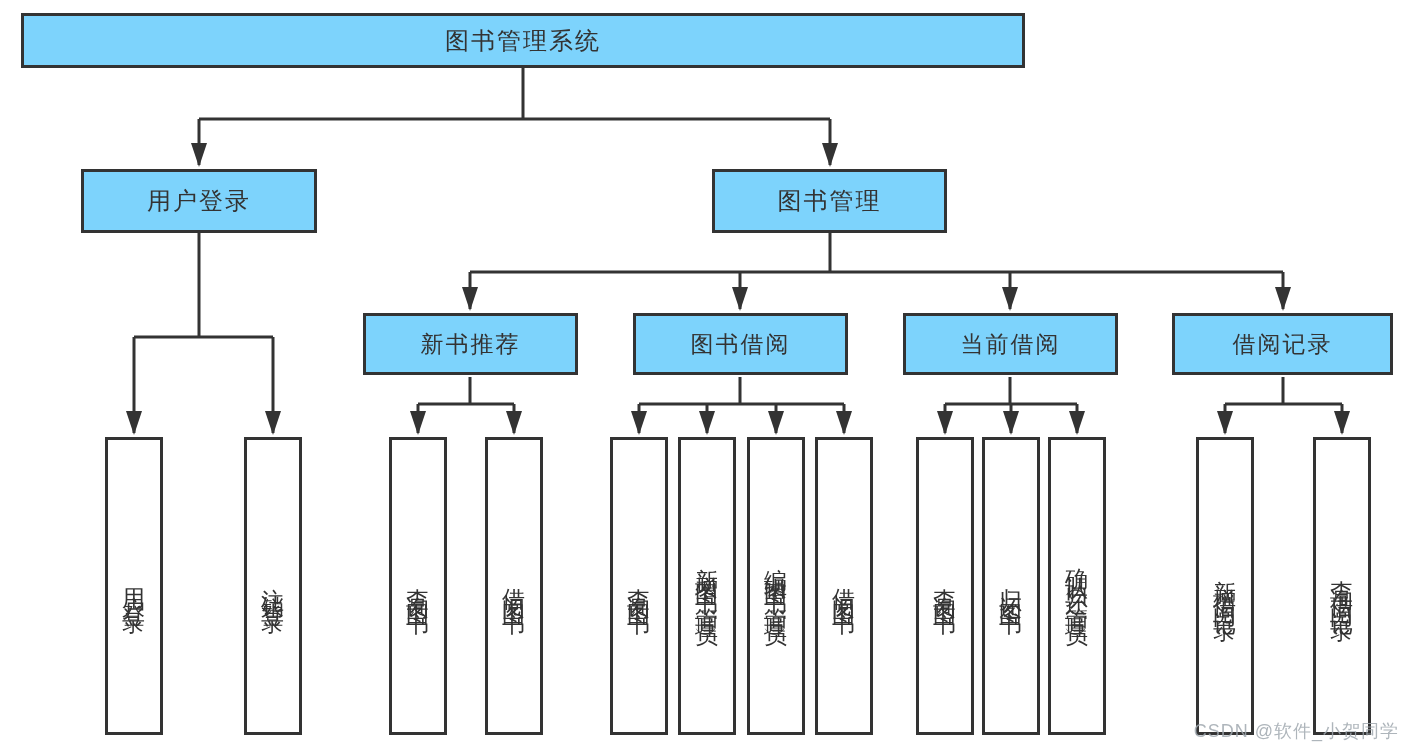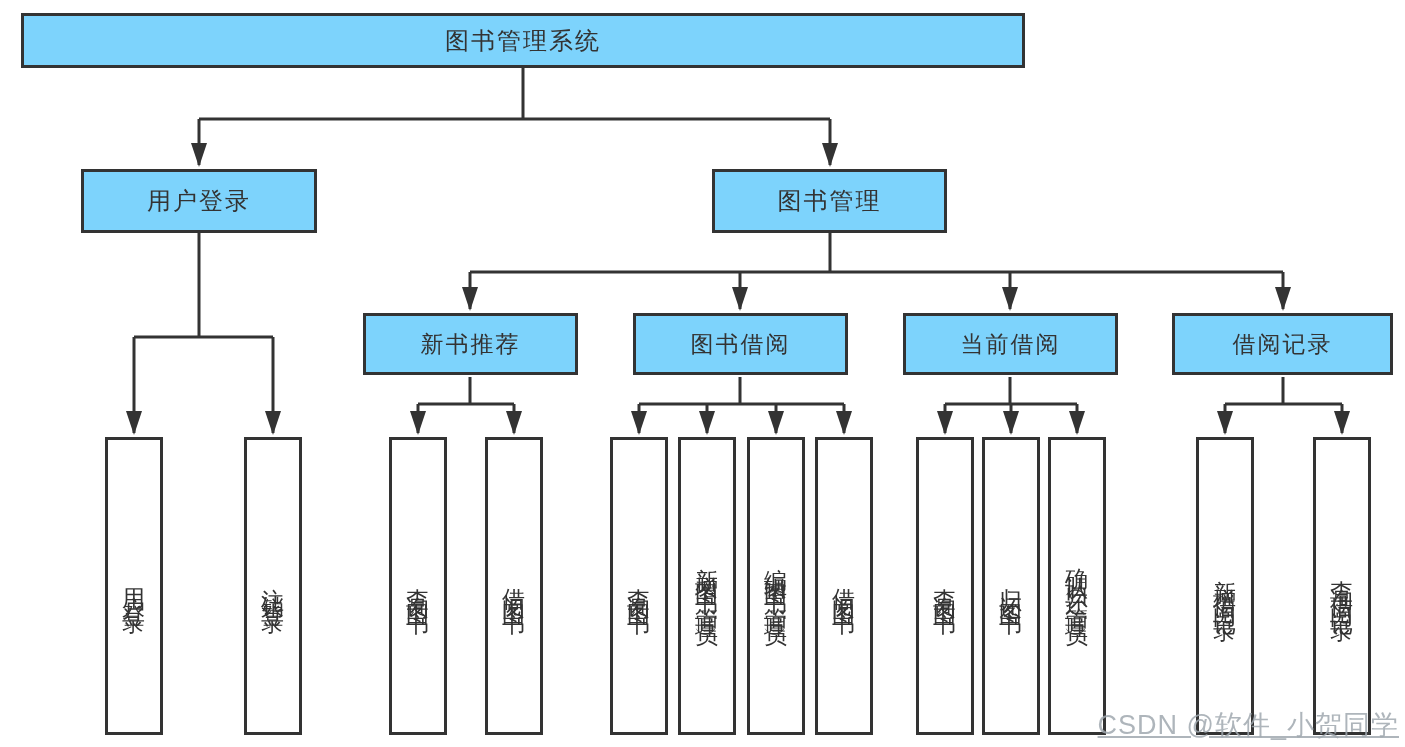--- a/index.html
+++ b/index.html
@@ -51,25 +51,24 @@
     writing-mode: vertical-rl;
     text-orientation: mixed;
     text-align: center;
     line-height: 52px;
     letter-spacing: 8px;
   }
   .watermark {
     position: absolute;
     right: 6px;
     bottom: 4px;
-    font-size: 27px;
+    font-size: 18px;
     color: rgba(160, 168, 175, 0.85);
     letter-spacing: 1px;
     white-space: nowrap;
-    text-decoration: underline;
   }
 </style>
 </head>
 <body>
 
 <div class="canvas">
 
   <svg class="connectors" viewBox="0 0 1405 747" xmlns="http://www.w3.org/2000/svg">
     <defs>
       <marker id="arrow" viewBox="0 0 24 16" refX="22" refY="8" markerWidth="24" markerHeight="16" orient="auto" markerUnits="userSpaceOnUse">

